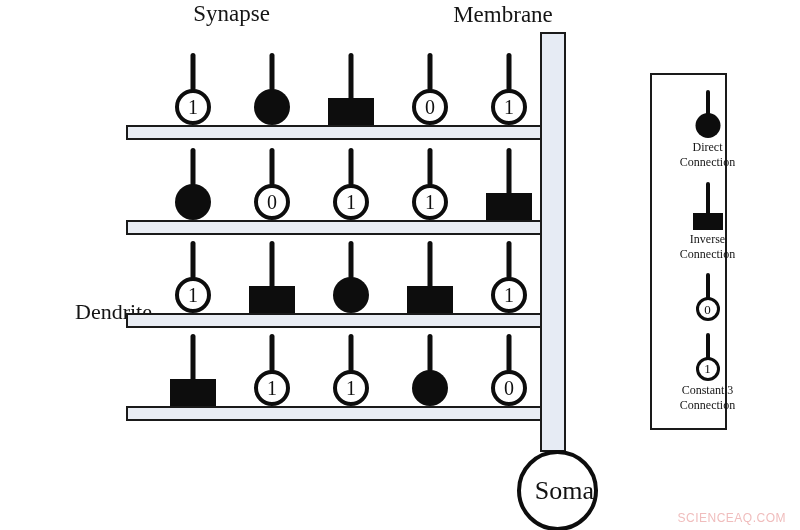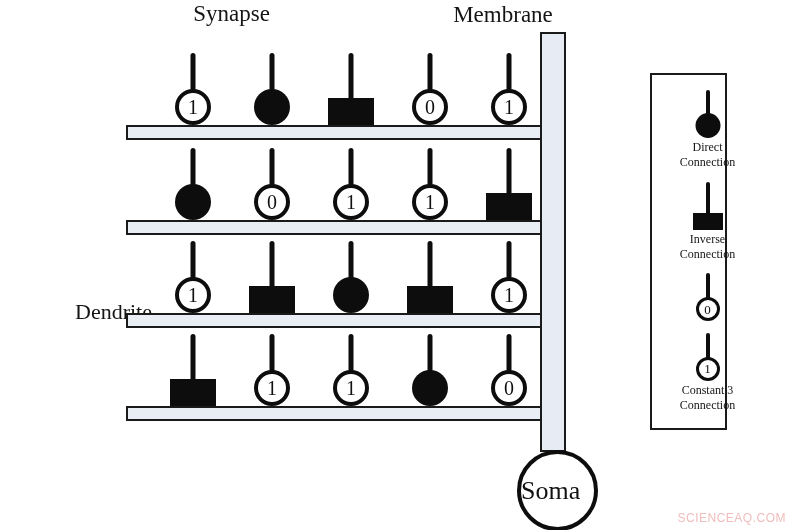--- a/index.html
+++ b/index.html
@@ -21,21 +21,21 @@
   }
   
   .membrane {
     position:absolute; left:540px; top:32px; width:26px; height:420px;
     background:#e6ebf4; border:2px solid #1a1a1a; box-sizing:border-box; z-index:2;
   }
   
   .soma {
     position:absolute; left:517px; top:450px; width:81px; height:81px;
     background:#ffffff; border:4px solid #0d0d0d; border-radius:50%;
-    box-sizing:border-box; display:flex; align-items:center; justify-content:flex-start;
+    box-sizing:border-box; display:flex; align-items:center; justify-content:flex-end;
     font-size:26px; z-index:3;
   }
 
   
   .syn { position:absolute; width:56px; height:72px; z-index:2; }
   .syn .stem {
     position:absolute; left:50%; transform:translateX(-50%); top:0;
     width:5px; background:#0d0d0d; border-radius:3px;
   }
   .syn.t-direct .stem, .syn.t-const0 .stem, .syn.t-const1 .stem { height:38px; }

